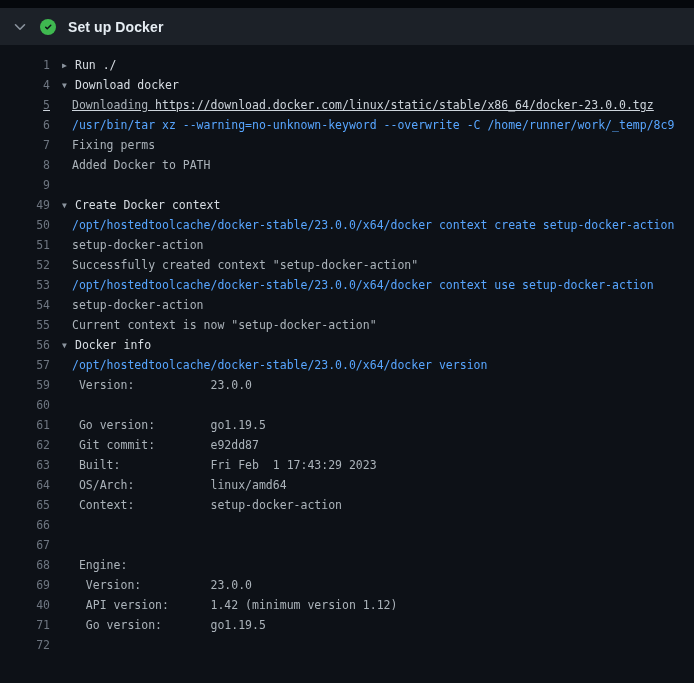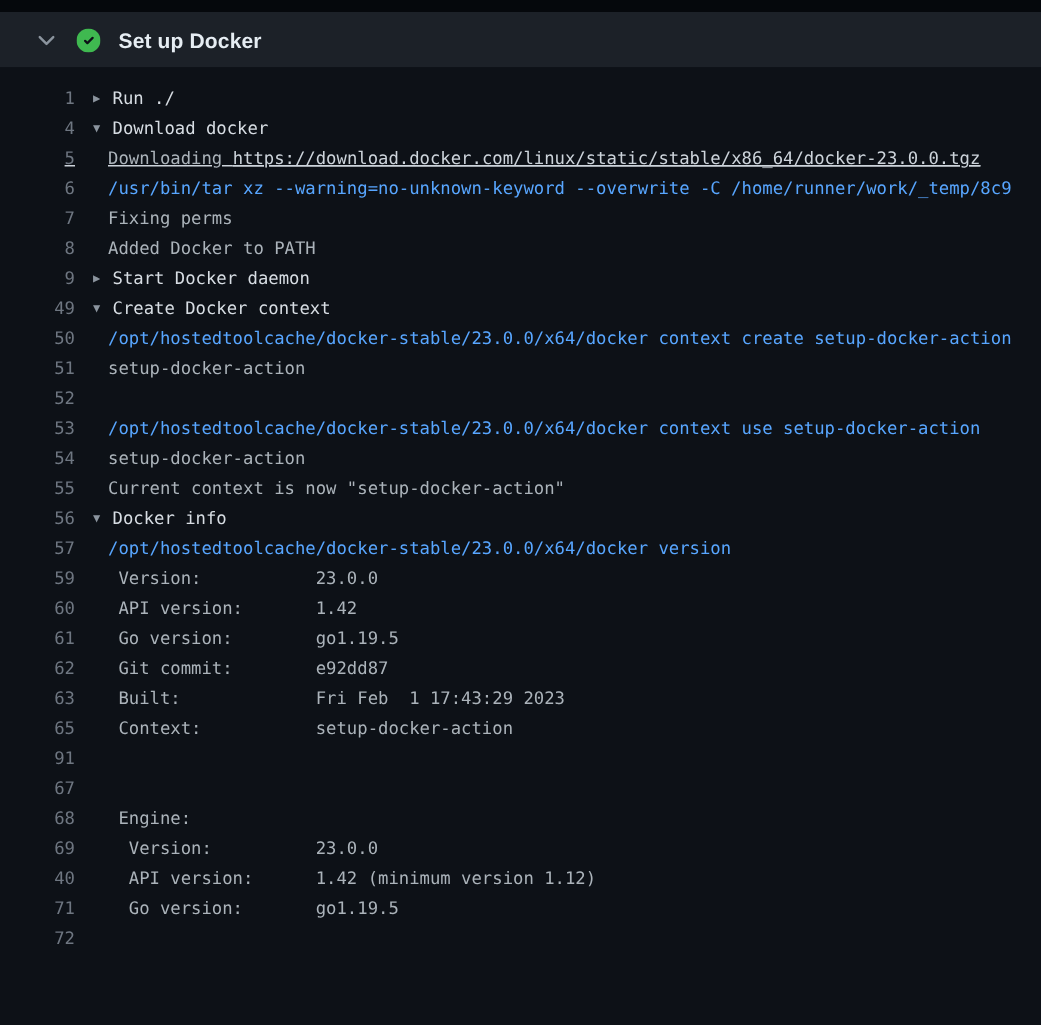--- a/index.html
+++ b/index.html
@@ -1,21 +1,21 @@
 <!DOCTYPE html>
 <html style="--cmd: #58a6ff;"><head>
 <meta charset="utf-8">
 <style>
   * { margin:0; padding:0; box-sizing:border-box; }
   html,body { width:694px; height:683px; overflow:hidden; }
   body { background:#05080c; font-family:"DejaVu Sans Mono","Liberation Mono",monospace; }
   .page { width:694px; height:683px; padding-top:8px; background:#05080c; }
   .step-header {
     height:37px; background:#1c2128; display:flex; align-items:center;
-    padding:0 25px; cursor:pointer;
+    padding:0 14px; cursor:pointer;
   }
   .chev { display:flex; align-items:center; width:14px; margin-right:12px; }
   .status { display:flex; align-items:center; width:18px; margin-right:10px; }
   .title {
     font-family:"Liberation Sans","DejaVu Sans",sans-serif;
     font-size:14px; font-weight:600; color:#e6edf3; letter-spacing:.1px;
   }
   .log {
     background:#0d1117; height:638px; padding-top:10px;
     font-size:11.5px; line-height:20px; overflow:hidden;
@@ -57,37 +57,38 @@
     <span class="title">Set up Docker</span>
   </div>
 
   <div class="log" id="log">
       <div class="row group-collapsed"><span class="num">1</span><span class="content"><span class="arrow">▶</span><span>Run ./</span></span></div>
       <div class="row group-expanded"><span class="num">4</span><span class="content"><span class="arrow">▼</span><span>Download docker</span></span></div>
       <div class="row link"><span class="num">5</span><span class="content"><span class="prefix">Downloading </span><span class="link">https://download.docker.com/linux/static/stable/x86_64/docker-23.0.0.tgz</span></span></div>
       <div class="row command"><span class="num">6</span><span class="content">/usr/bin/tar xz --warning=no-unknown-keyword --overwrite -C /home/runner/work/_temp/8c9</span></div>
       <div class="row plain"><span class="num">7</span><span class="content">Fixing perms</span></div>
       <div class="row plain"><span class="num">8</span><span class="content">Added Docker to PATH</span></div>
-      <div class="row group-collapsed"><span class="num">9</span><span class="content"><span class="arrow">▶</span><span>Start Docker daemon</span></span></div>
+      <div class="row group-collapsed"><span class="num">9</span></div>
       <div class="row group-expanded"><span class="num">49</span><span class="content"><span class="arrow">▼</span><span>Create Docker context</span></span></div>
       <div class="row command"><span class="num">50</span><span class="content">/opt/hostedtoolcache/docker-stable/23.0.0/x64/docker context create setup-docker-action</span></div>
       <div class="row plain"><span class="num">51</span><span class="content">setup-docker-action</span></div>
-      <div class="row plain"><span class="num">52</span></div>
+      <div class="row plain"><span class="num">52</span><span class="content">Successfully created context "setup-docker-action"</span></div>
       <div class="row command"><span class="num">53</span><span class="content">/opt/hostedtoolcache/docker-stable/23.0.0/x64/docker context use setup-docker-action</span></div>
       <div class="row plain"><span class="num">54</span><span class="content">setup-docker-action</span></div>
       <div class="row plain"><span class="num">55</span><span class="content">Current context is now "setup-docker-action"</span></div>
       <div class="row group-expanded"><span class="num">56</span><span class="content"><span class="arrow">▼</span><span>Docker info</span></span></div>
       <div class="row command"><span class="num">57</span><span class="content">/opt/hostedtoolcache/docker-stable/23.0.0/x64/docker version</span></div>
       <div class="row plain"><span class="num">59</span><span class="content"> Version:           23.0.0</span></div>
-      <div class="row plain"><span class="num">60</span><span class="content"> API version:       1.42</span></div>
+      <div class="row plain"><span class="num">60</span></div>
       <div class="row plain"><span class="num">61</span><span class="content"> Go version:        go1.19.5</span></div>
       <div class="row plain"><span class="num">62</span><span class="content"> Git commit:        e92dd87</span></div>
       <div class="row plain"><span class="num">63</span><span class="content"> Built:             Fri Feb  1 17:43:29 2023</span></div>
+      <div class="row plain"><span class="num">64</span><span class="content"> OS/Arch:           linux/amd64</span></div>
       <div class="row plain"><span class="num">65</span><span class="content"> Context:           setup-docker-action</span></div>
-      <div class="row plain"><span class="num">91</span><span class="content"></span></div>
+      <div class="row plain"><span class="num">66</span><span class="content"></span></div>
       <div class="row plain"><span class="num">67</span></div>
       <div class="row plain"><span class="num">68</span><span class="content"> Engine:</span></div>
       <div class="row plain"><span class="num">69</span><span class="content">  Version:          23.0.0</span></div>
       <div class="row plain"><span class="num">40</span><span class="content">  API version:      1.42 (minimum version 1.12)</span></div>
       <div class="row plain"><span class="num">71</span><span class="content">  Go version:       go1.19.5</span></div>
       <div class="row plain"><span class="num">72</span></div>
     </div>
 
 </div>
 

